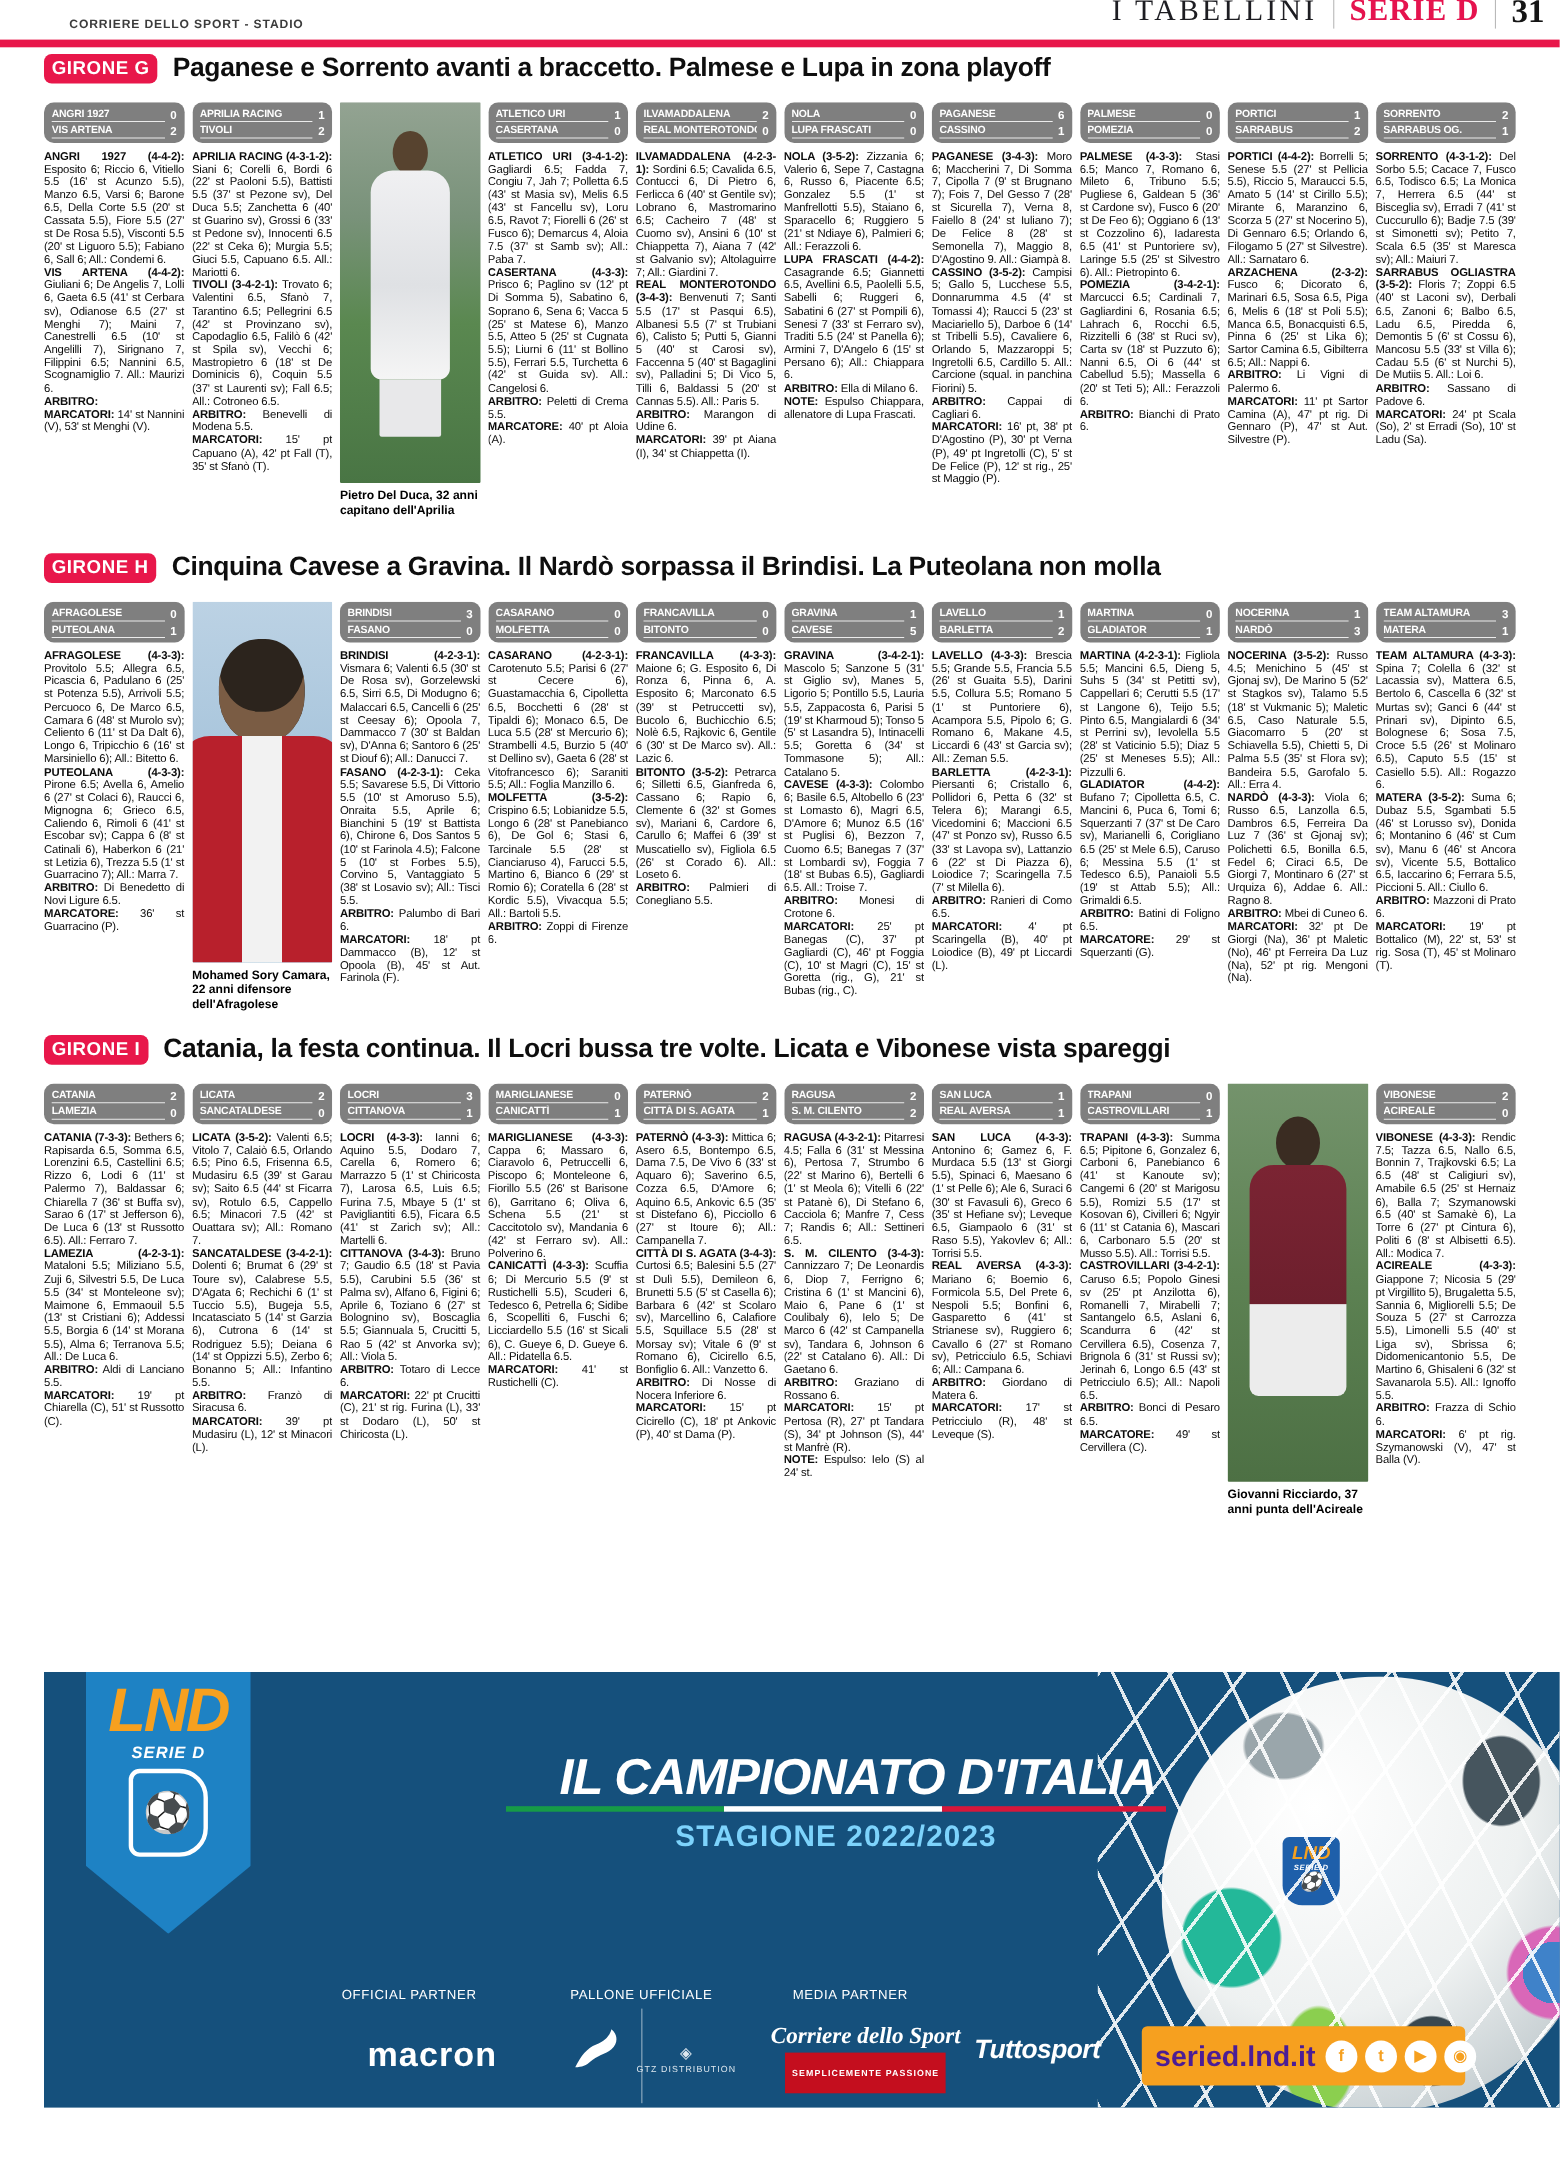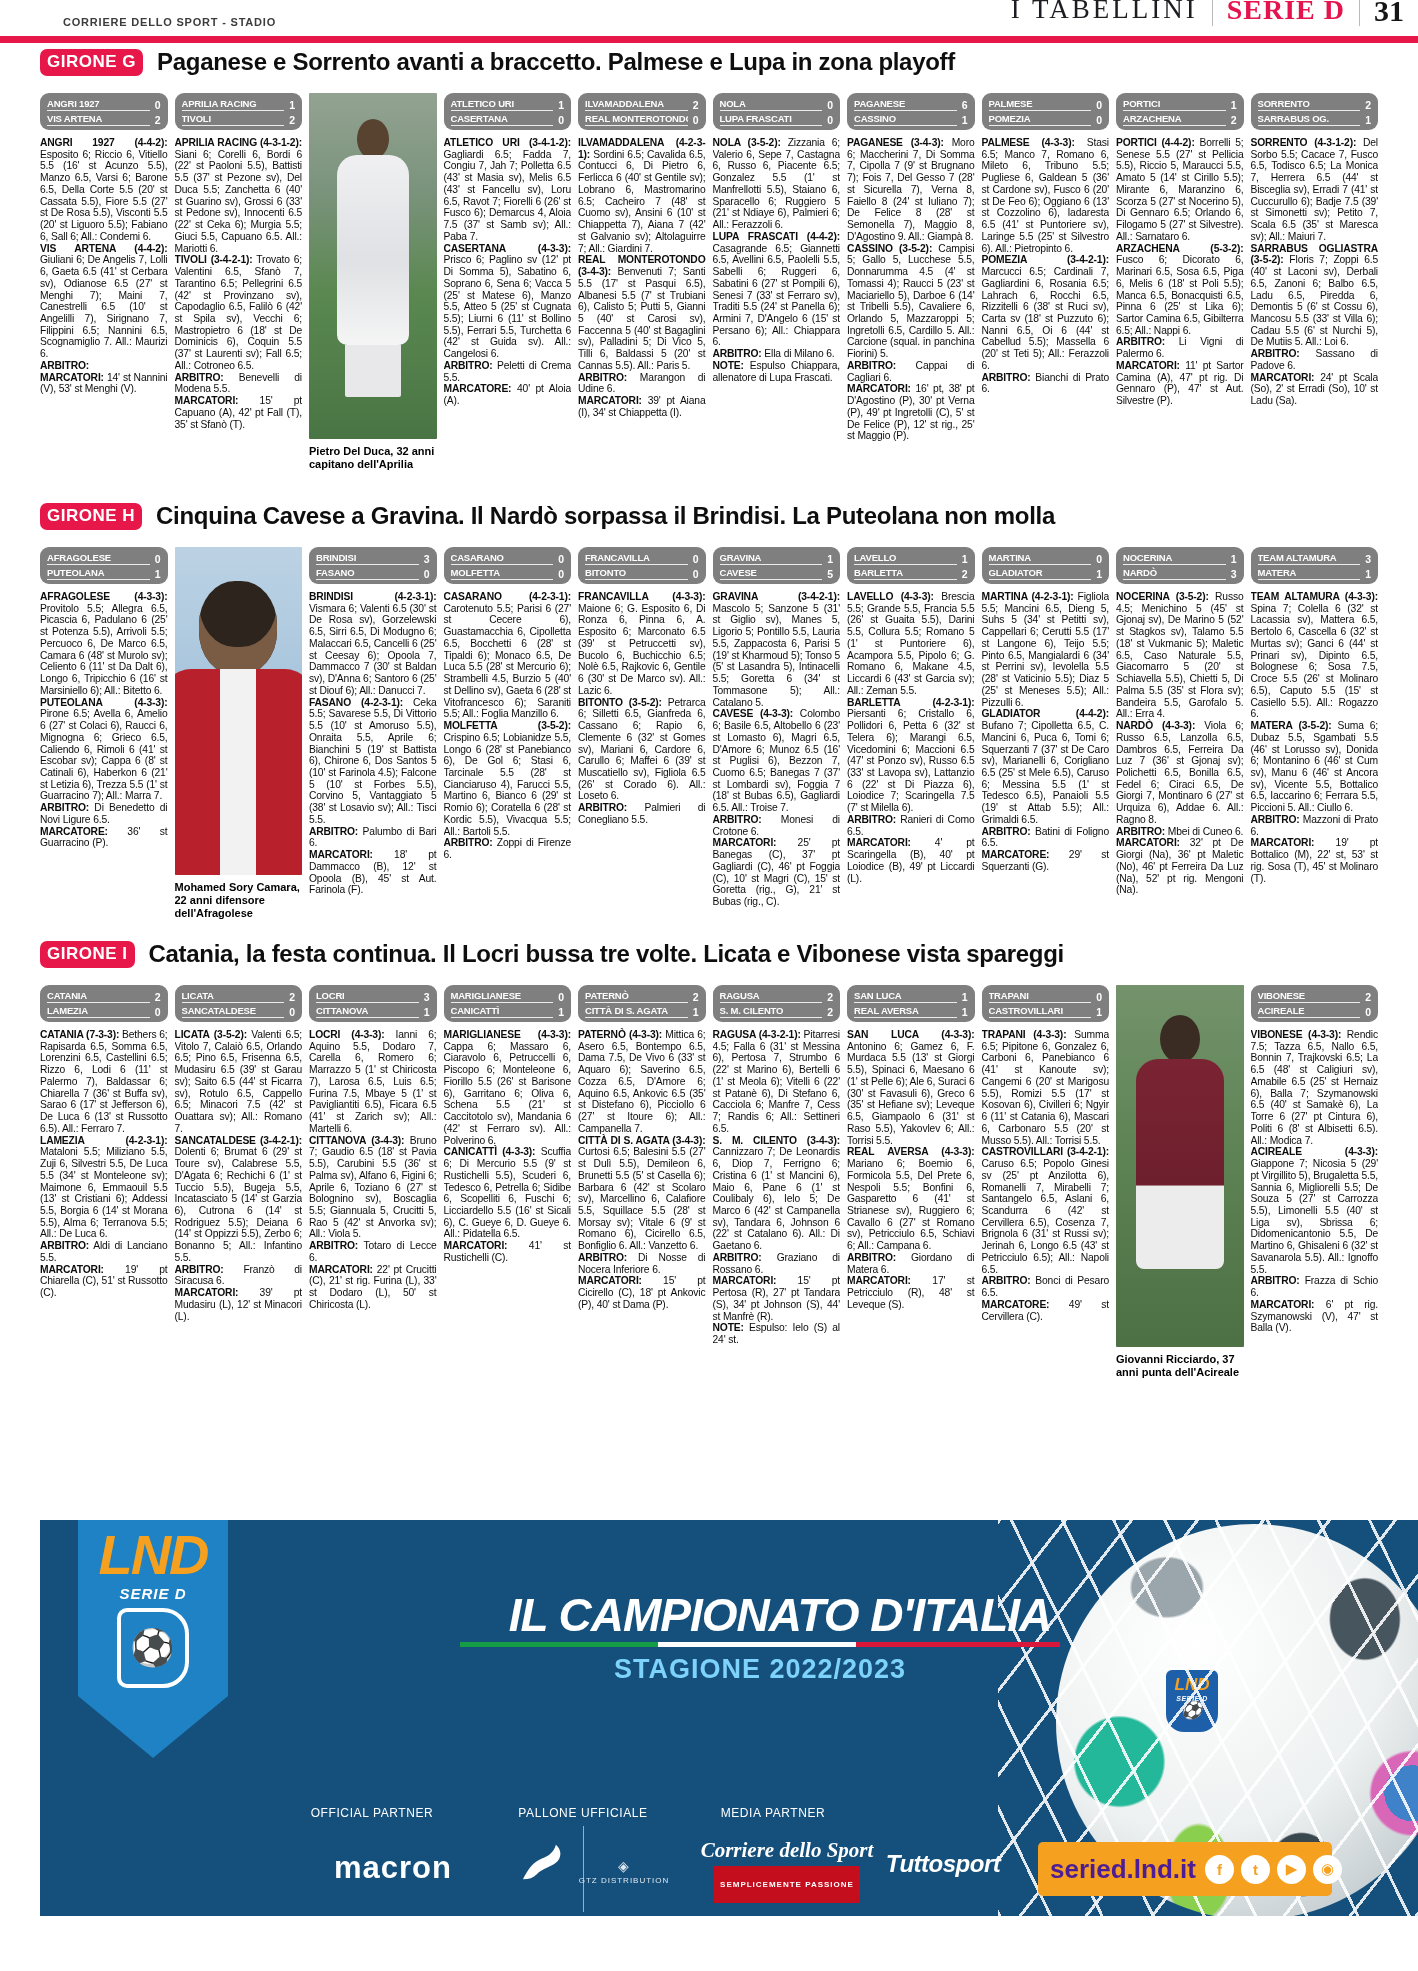--- a/index.html
+++ b/index.html
@@ -242,27 +242,27 @@
             <p><b>ARBITRO:</b> Bianchi di Prato 6.</p>
           </div>
         </div>
         <div class="col">
           <div class="scorebox">
             <div class="srow">
               <span class="tname">PORTICI</span>
               <span class="tscore">1</span>
             </div>
             <div class="srow">
-              <span class="tname">ARZACHENA</span>
+              <span class="tname">SARRABUS</span>
               <span class="tscore">2</span>
             </div>
           </div>
           <div class="mbody">
             <p><b>PORTICI (4-4-2):</b> Borrelli 5; Senese 5.5 (27' st Pellicia 5.5), Riccio 5, Maraucci 5.5, Amato 5 (14' st Cirillo 5.5); Mirante 6, Maranzino 6, Scorza 5 (27' st Nocerino 5), Di Gennaro 6.5; Orlando 6, Filogamo 5 (27' st Silvestre). All.: Sarnataro 6.</p>
-            <p><b>ARZACHENA (5-3-2):</b> Fusco 6; Dicorato 6, Marinari 6.5, Sosa 6.5, Piga 6, Melis 6 (18' st Poli 5.5); Manca 6.5, Bonacquisti 6.5, Pinna 6 (25' st Lika 6); Sartor Camina 6.5, Gibilterra 6.5; All.: Nappi 6.</p>
+            <p><b>ARZACHENA (2-3-2):</b> Fusco 6; Dicorato 6, Marinari 6.5, Sosa 6.5, Piga 6, Melis 6 (18' st Poli 5.5); Manca 6.5, Bonacquisti 6.5, Pinna 6 (25' st Lika 6); Sartor Camina 6.5, Gibilterra 6.5; All.: Nappi 6.</p>
             <p><b>ARBITRO:</b> Li Vigni di Palermo 6.</p>
             <p><b>MARCATORI:</b> 11' pt Sartor Camina (A), 47' pt rig. Di Gennaro (P), 47' st Aut. Silvestre (P).</p>
           </div>
         </div>
         <div class="col">
           <div class="scorebox">
             <div class="srow">
               <span class="tname">SORRENTO</span>
               <span class="tscore">2</span>
             </div>

